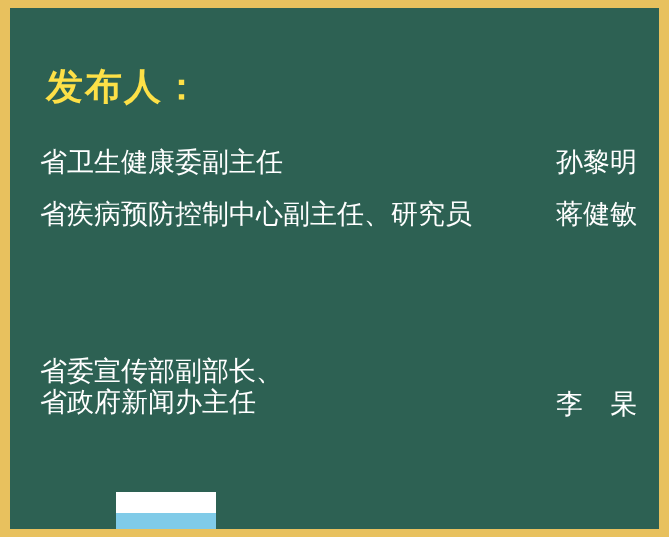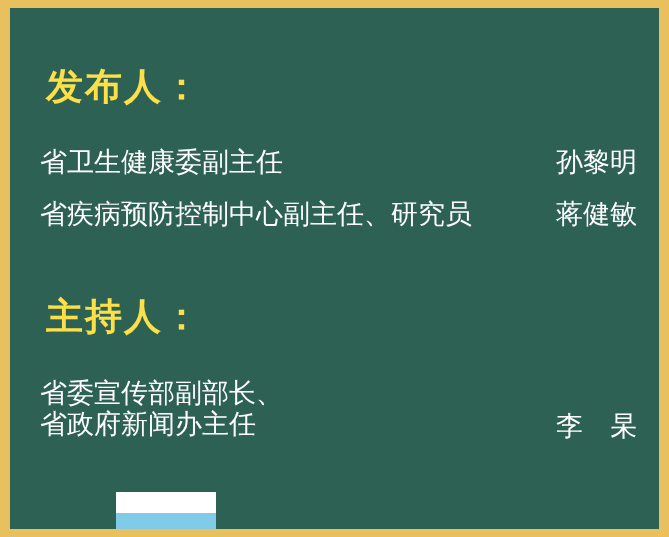--- a/index.html
+++ b/index.html
@@ -87,21 +87,21 @@
   .entry-name {
     font-size: 27px;
     line-height: 1.16;
     color: #ffffff;
     text-align: right;
     margin-left: 14px;
   }
 
   #row-presenter-1 { top: 138px; }
   #row-presenter-2 { top: 190px; }
-  #row-host-1      { top: 369px; }
+  #row-host-1      { top: 348px; font-family: Liberation Serif, serif; }
 
   
   #row-host-1 .entry-title {
     white-space: pre-line;
   }
   #row-host-1 .entry-name {
     align-self: flex-end;
     position: relative;
     top: 2px;
     margin-top: 20px;
@@ -138,21 +138,20 @@
       <div class="entry-row" id="row-presenter-1">
         <span class="entry-title">省卫生健康委副主任</span>
         <span class="entry-name">孙黎明</span>
       </div>
 
       <div class="entry-row" id="row-presenter-2">
         <span class="entry-title">省疾病预防控制中心副主任、研究员</span>
         <span class="entry-name">蒋健敏</span>
       </div>
 
-      <div class="section-heading" id="heading-host">主持人：</div>
 
       <div class="entry-row" id="row-host-1">
         <span class="entry-title">省委宣传部副部长、
 省政府新闻办主任</span>
         <span class="entry-name">李　杲</span>
       </div>
 
     </div>
 
     <div id="bottom-marker">

